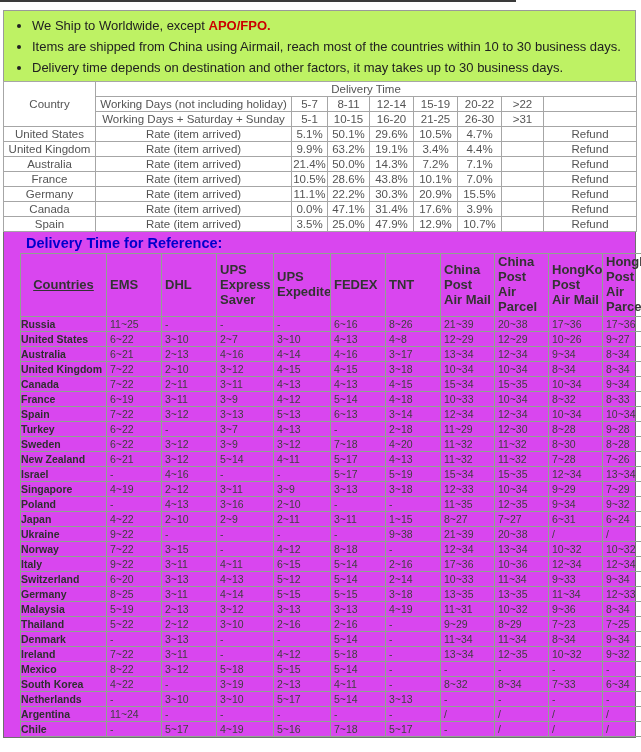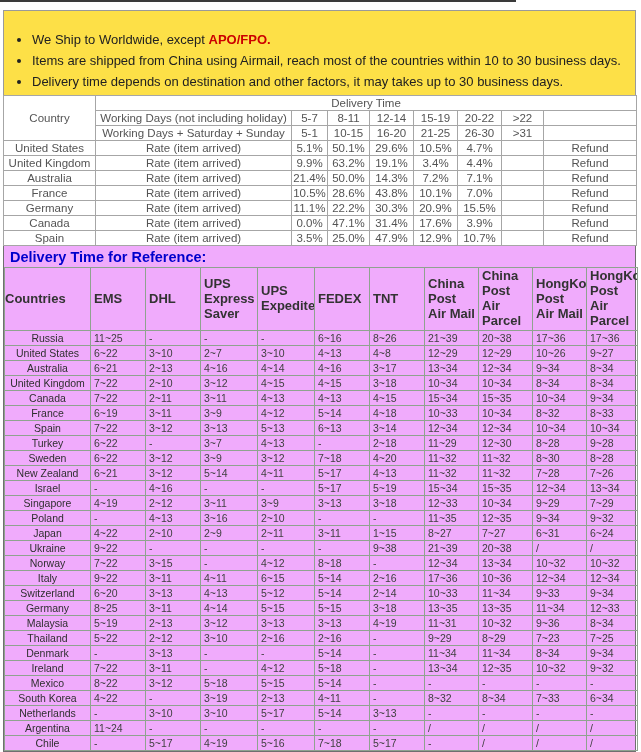--- a/index.html
+++ b/index.html
@@ -4,50 +4,50 @@
 <style>
   html,body{margin:0;padding:0;}
   body{
     width:641px;height:752px;overflow:hidden;background:#ffffff;
     font-family:"Liberation Sans",sans-serif;position:relative;
   }
   .topbar{position:absolute;top:0;left:0;width:516px;height:2px;background:#3a3a3a;}
   .container{position:absolute;top:10px;left:3px;width:633px;}
 
   
-  .bullets-box{border:1px solid #9a9a9a;border-bottom:none;padding:19px 4px 3px 8px;background:#fde047;}
+  .bullets-box{border:1px solid #9a9a9a;border-bottom:none;padding:5px 4px 3px 8px;background:#bef264;}
   .bullets-box ul{margin:0;padding-left:20px;}
   .bullets-box li{font-size:13px;color:#212121;line-height:1.6;}
   .red-hl{color:#cc0000;font-weight:bold;}
 
   
   table{border-collapse:collapse;table-layout:fixed;width:633px;}
   .rate-table th,.rate-table td{
     border:1px solid #a6a6a6;font-size:11.5px;color:#545454;text-align:center;
     padding:0;height:14px;line-height:14px;font-weight:normal;
     white-space:nowrap;overflow:hidden;
   }
   .rate-table .country-col{color:#545454;}
 
   
-  .ref-wrap{background:#f0abfc;border:1px solid #6f6f6f;border-top:none;margin-top:0;}
+  .ref-wrap{background:#d946ef;border:1px solid #6f6f6f;border-top:none;margin-top:0;padding-left:16px;}
   .ref-title{font-size:14.5px;font-weight:bold;color:#0000cc;padding:3px 4px 2px 6px;}
   .ref-table{width:100%;}
   .ref-table th,.ref-table td{
     border:1px solid #8fa38f;color:#3f3f3f;overflow:hidden;
   }
   .ref-table th{
     font-size:13px;font-weight:bold;color:#333;text-align:left;
     vertical-align:middle;padding:1px 1px 1px 3px;height:42px;line-height:1.15;
   }
-  .ref-table th.center{text-align:left;padding:0;}
+  .ref-table th.center{text-align:center;padding:0;text-decoration:underline;}
   .ref-table td{
     font-size:10.5px;text-align:left;padding:0 0 0 3px;height:14px;line-height:14px;white-space:nowrap;
   }
-  .ref-table td.country{font-weight:normal;color:#2f2f2f;text-align:center;padding:0;}
+  .ref-table td.country{font-weight:bold;color:#2f2f2f;text-align:left;padding:0;}
 </style>
 </head>
 <body>
 
 <div class="topbar"></div>
 
 <div class="container">
 
   <div class="bullets-box">
     <ul>

